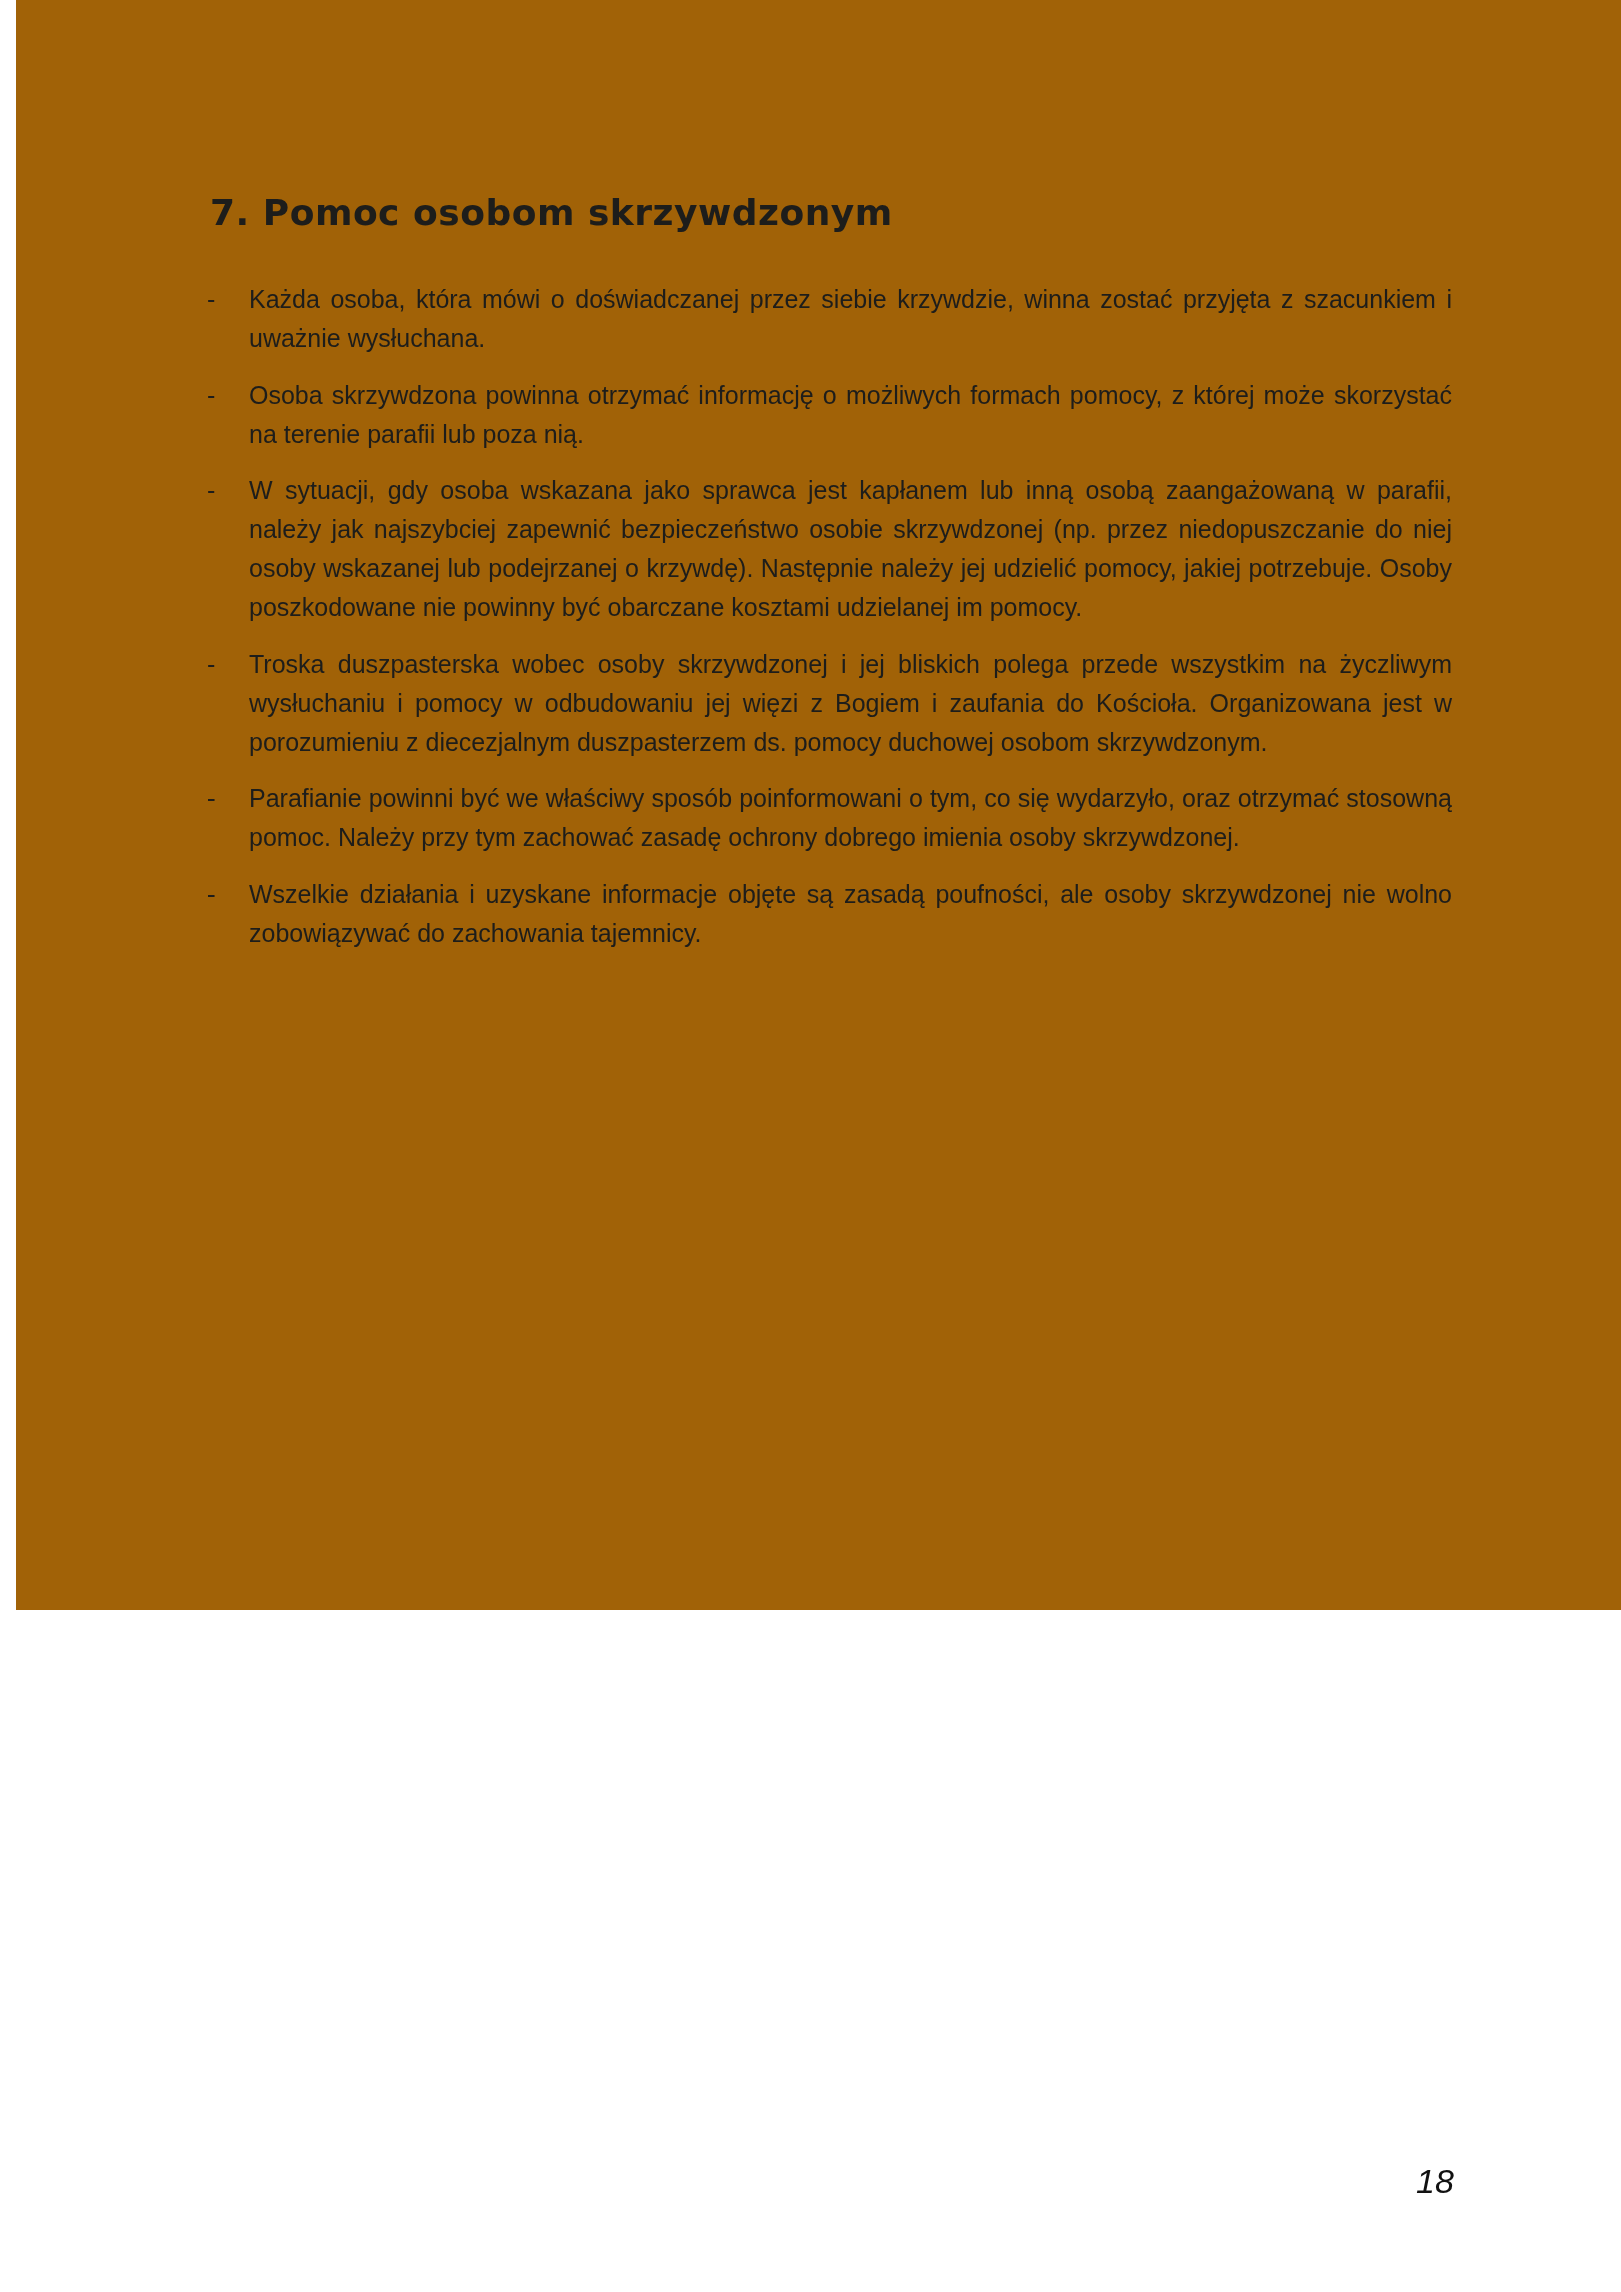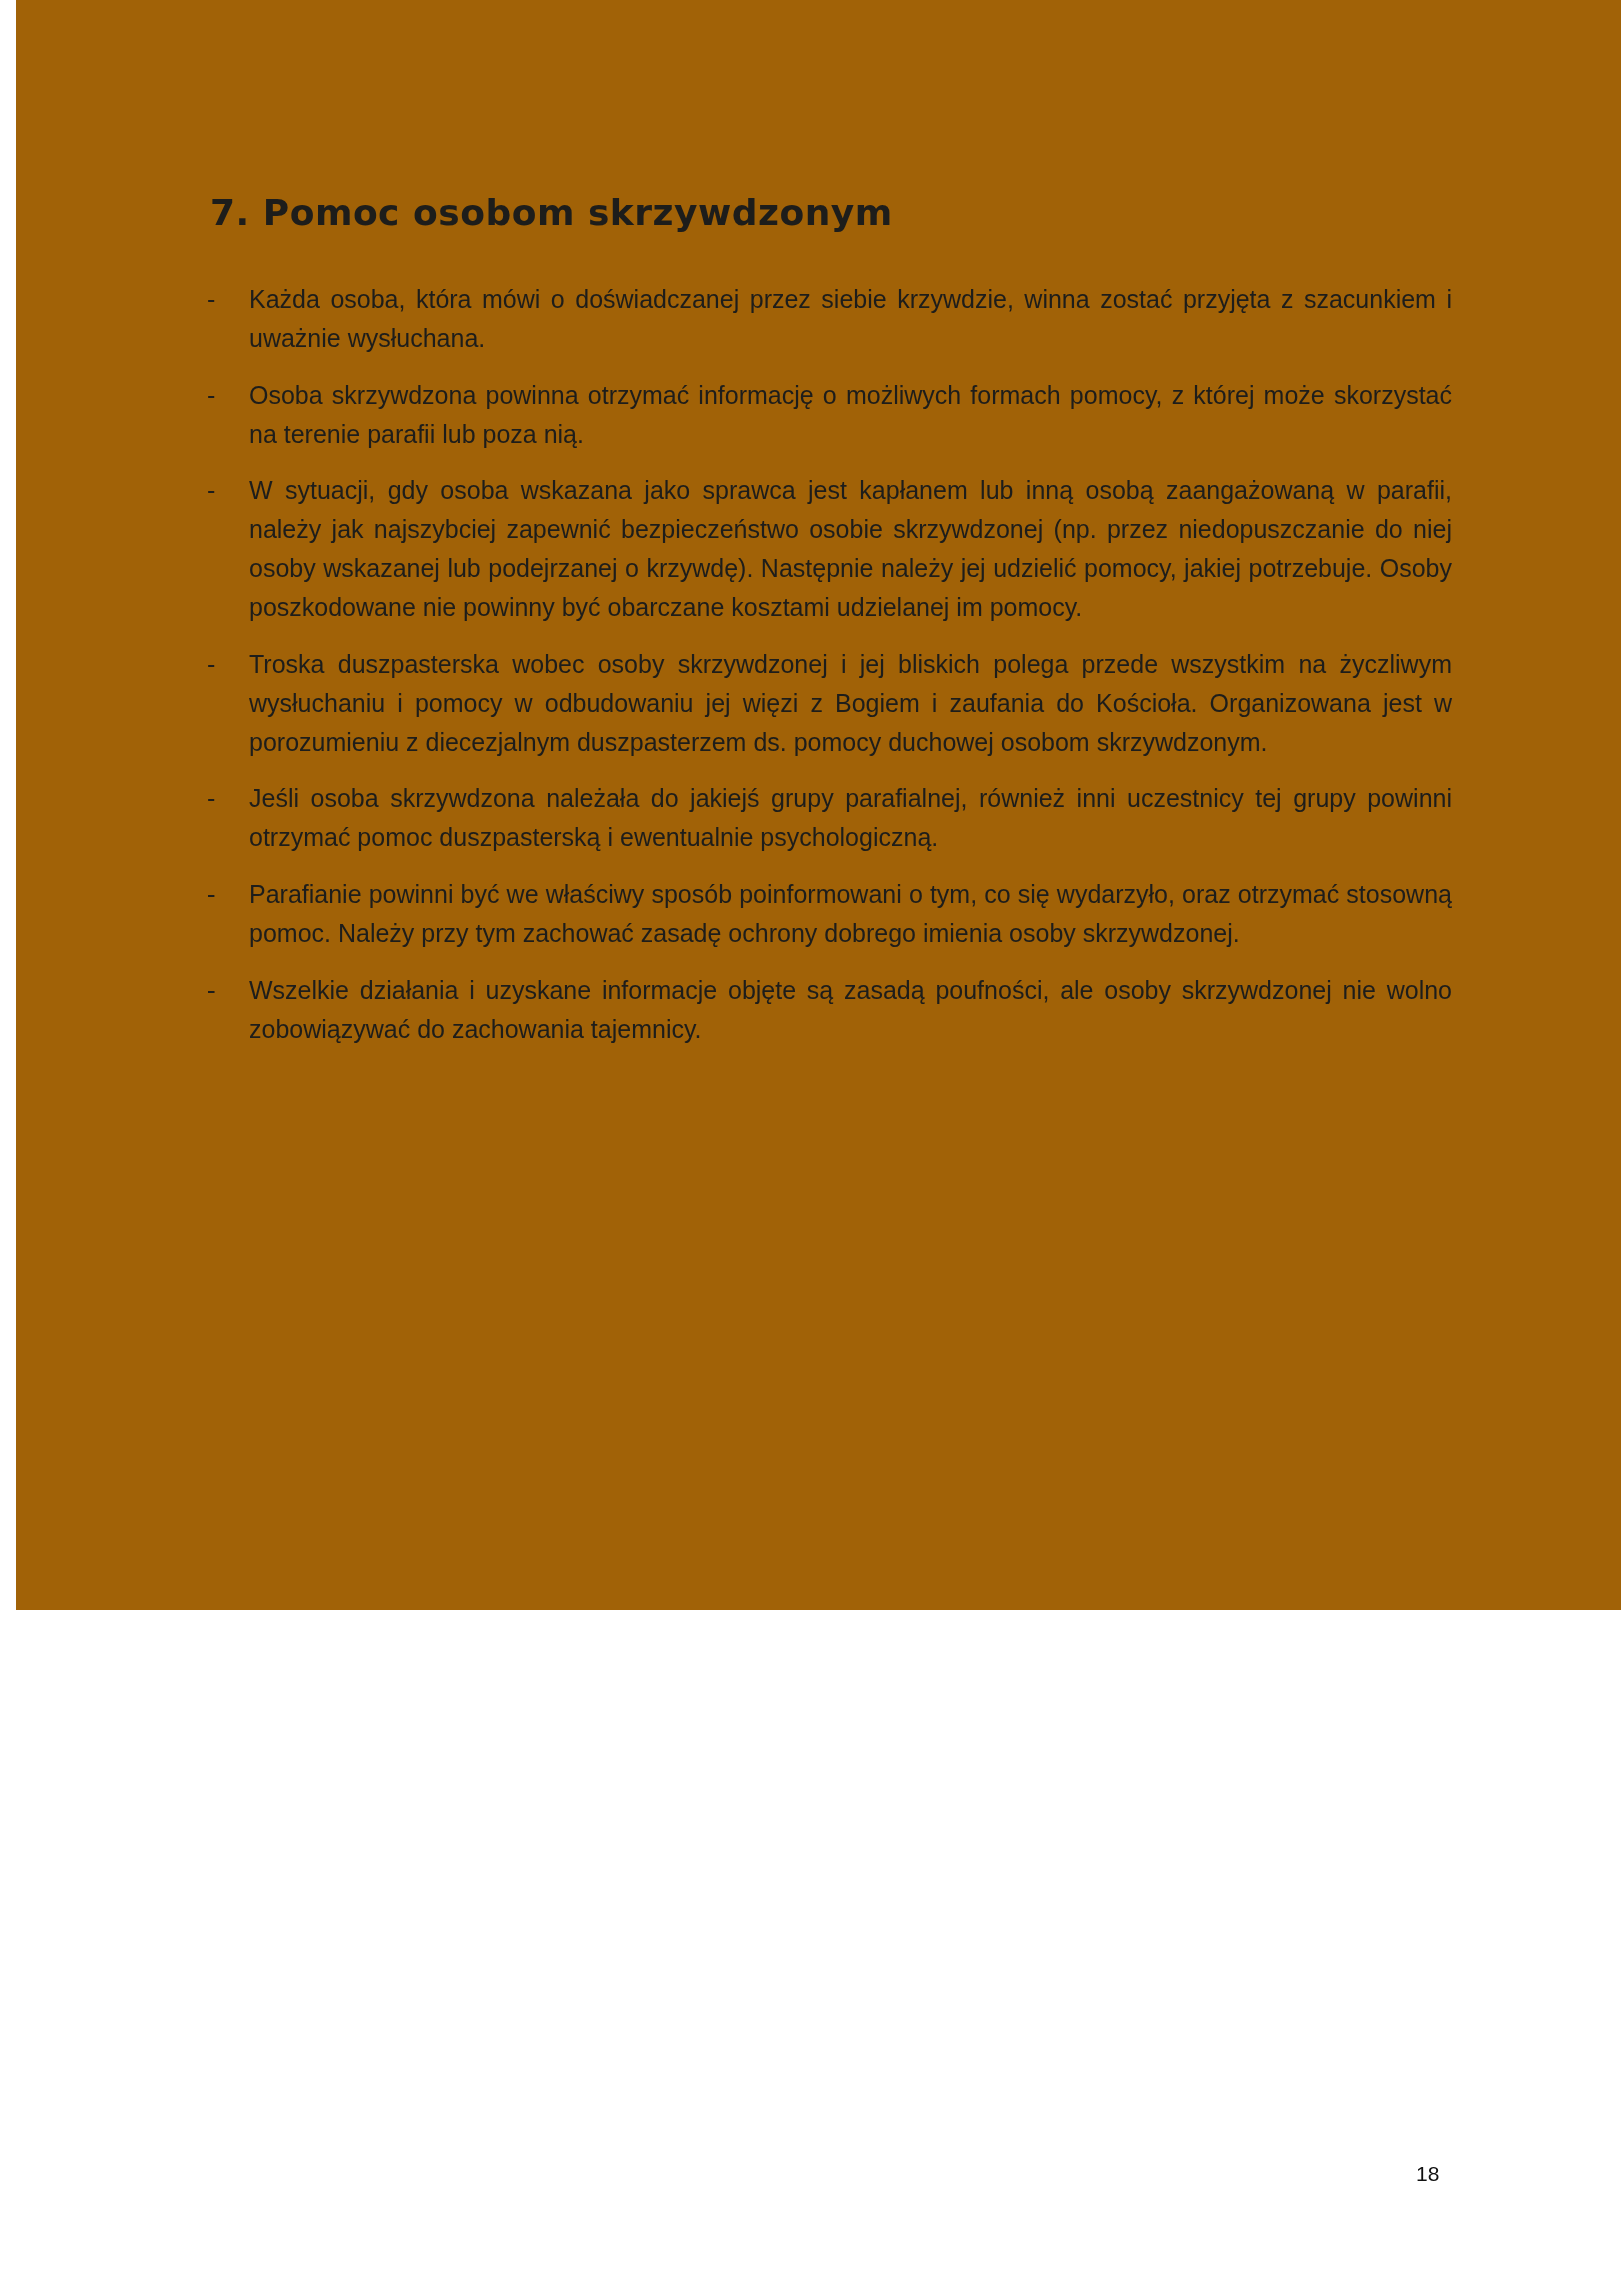--- a/index.html
+++ b/index.html
@@ -55,36 +55,37 @@
       position: absolute;
       left: 0;
       top: 0;
       width: 19.6px;
     }
     .page-number {
       position: absolute;
       left: 1400px;
       top: 2162px;
       font-family: "Liberation Sans", sans-serif;
-      font-size: 21px;
+      font-size: 34px;
       color: #111111;
+      font-style: italic;
     }
   </style>
 </head>
 <body>
 
 <div class="page">
   <h1 class="heading">7. Pomoc osobom skrzywdzonym</h1>
 
   <ul class="items">
     <li class="item"><span class="dash">-</span><span>Każda osoba, która mówi o doświadczanej przez siebie krzywdzie, winna zostać przyjęta z szacunkiem i uważnie wysłuchana.</span></li>
     <li class="item"><span class="dash">-</span><span>Osoba skrzywdzona powinna otrzymać informację o możliwych formach pomocy, z której może skorzystać na terenie parafii lub poza nią.</span></li>
     <li class="item"><span class="dash">-</span><span>W sytuacji, gdy osoba wskazana jako sprawca jest kapłanem lub inną osobą zaangażowaną w parafii, należy jak najszybciej zapewnić bezpieczeństwo osobie skrzywdzonej (np. przez niedopuszczanie do niej osoby wskazanej lub podejrzanej o krzywdę). Następnie należy jej udzielić pomocy, jakiej potrzebuje. Osoby poszkodowane nie powinny być obarczane kosz­tami udzielanej im pomocy.</span></li>
     <li class="item"><span class="dash">-</span><span>Troska duszpasterska wobec osoby skrzywdzonej i jej bliskich polega przede wszystkim na życzliwym wysłuchaniu i pomocy w odbudowaniu jej więzi z Bogiem i zaufania do Kościoła. Organizowana jest w porozumieniu z diecezjalnym duszpasterzem ds. pomocy duchowej oso­bom skrzywdzonym.</span></li>
-    <li class="item"><span class="dash">-</span><span>Jeśli osoba skrzywdzona należała do jakiejś grupy parafialnej, również inni uczestnicy tej grupy powinni otrzymać pomoc duszpasterską i ewentualnie psychologiczną.</span></li>
+    <li class="item"><span class="dash">-</span></li>
     <li class="item"><span class="dash">-</span></li>
     <li class="item"><span class="dash">-</span><span>Parafianie powinni być we właściwy sposób poinformowani o tym, co się wydarzyło, oraz otrzymać stosowną pomoc. Należy przy tym zachować zasadę ochrony dobrego imienia osoby skrzywdzonej.</span></li>
     <li class="item"><span class="dash">-</span></li>
     <li class="item"><span class="dash">-</span></li>
     <li class="item"><span class="dash">-</span><span>Wszelkie działania i uzyskane informacje objęte są zasadą poufności, ale osoby skrzywdzo­nej nie wolno zobowiązywać do zachowania tajemnicy.</span></li>
   </ul>
 
   <div class="page-number">18</div>
 </div>
 

